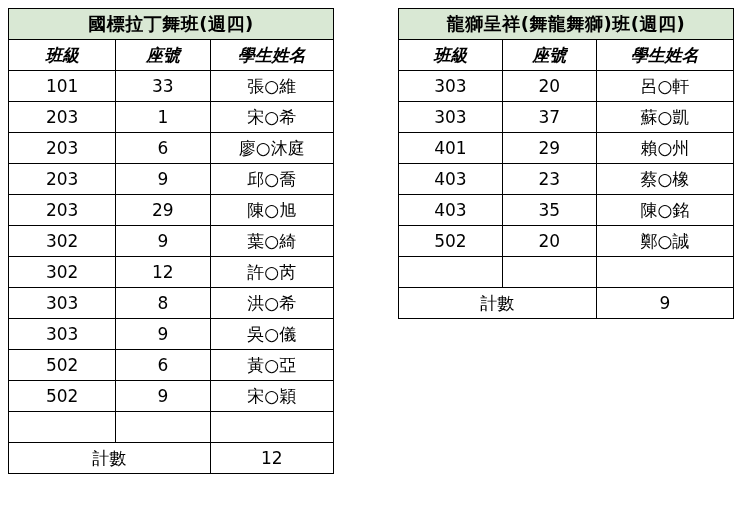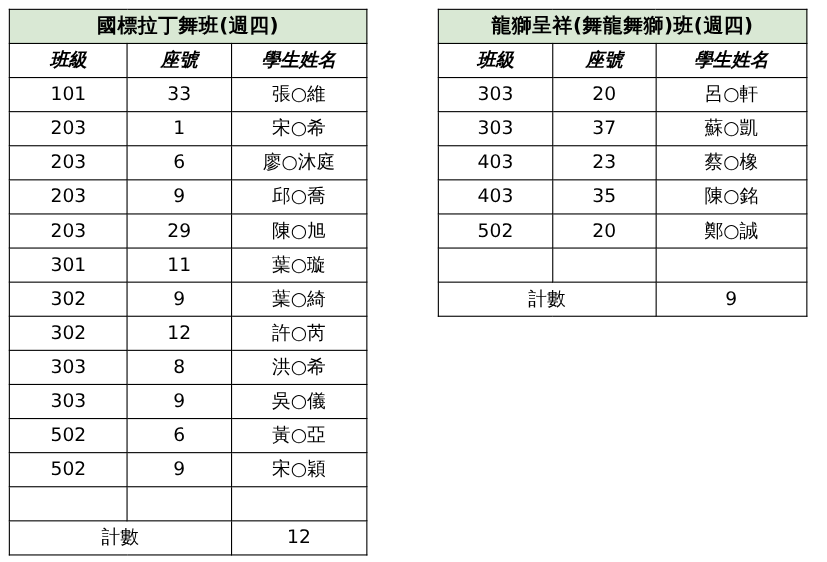--- a/index.html
+++ b/index.html
@@ -118,25 +118,20 @@
             <td>203</td>
             <td>9</td>
             <td>邱○喬</td>
           </tr>
           <tr>
             <td>203</td>
             <td>29</td>
             <td>陳○旭</td>
           </tr>
           <tr>
-            <td>301</td>
-            <td>11</td>
-            <td>葉○璇</td>
-          </tr>
-          <tr>
             <td>302</td>
             <td>9</td>
             <td>葉○綺</td>
           </tr>
           <tr>
             <td>302</td>
             <td>12</td>
             <td>許○芮</td>
           </tr>
           <tr>
@@ -192,20 +187,25 @@
             <td>303</td>
             <td>20</td>
             <td>呂○軒</td>
           </tr>
           <tr>
             <td>303</td>
             <td>37</td>
             <td>蘇○凱</td>
           </tr>
           <tr>
+            <td>401</td>
+            <td>29</td>
+            <td>賴○州</td>
+          </tr>
+          <tr>
             <td>403</td>
             <td>23</td>
             <td>蔡○橡</td>
           </tr>
           <tr>
             <td>403</td>
             <td>35</td>
             <td>陳○銘</td>
           </tr>
           <tr>

